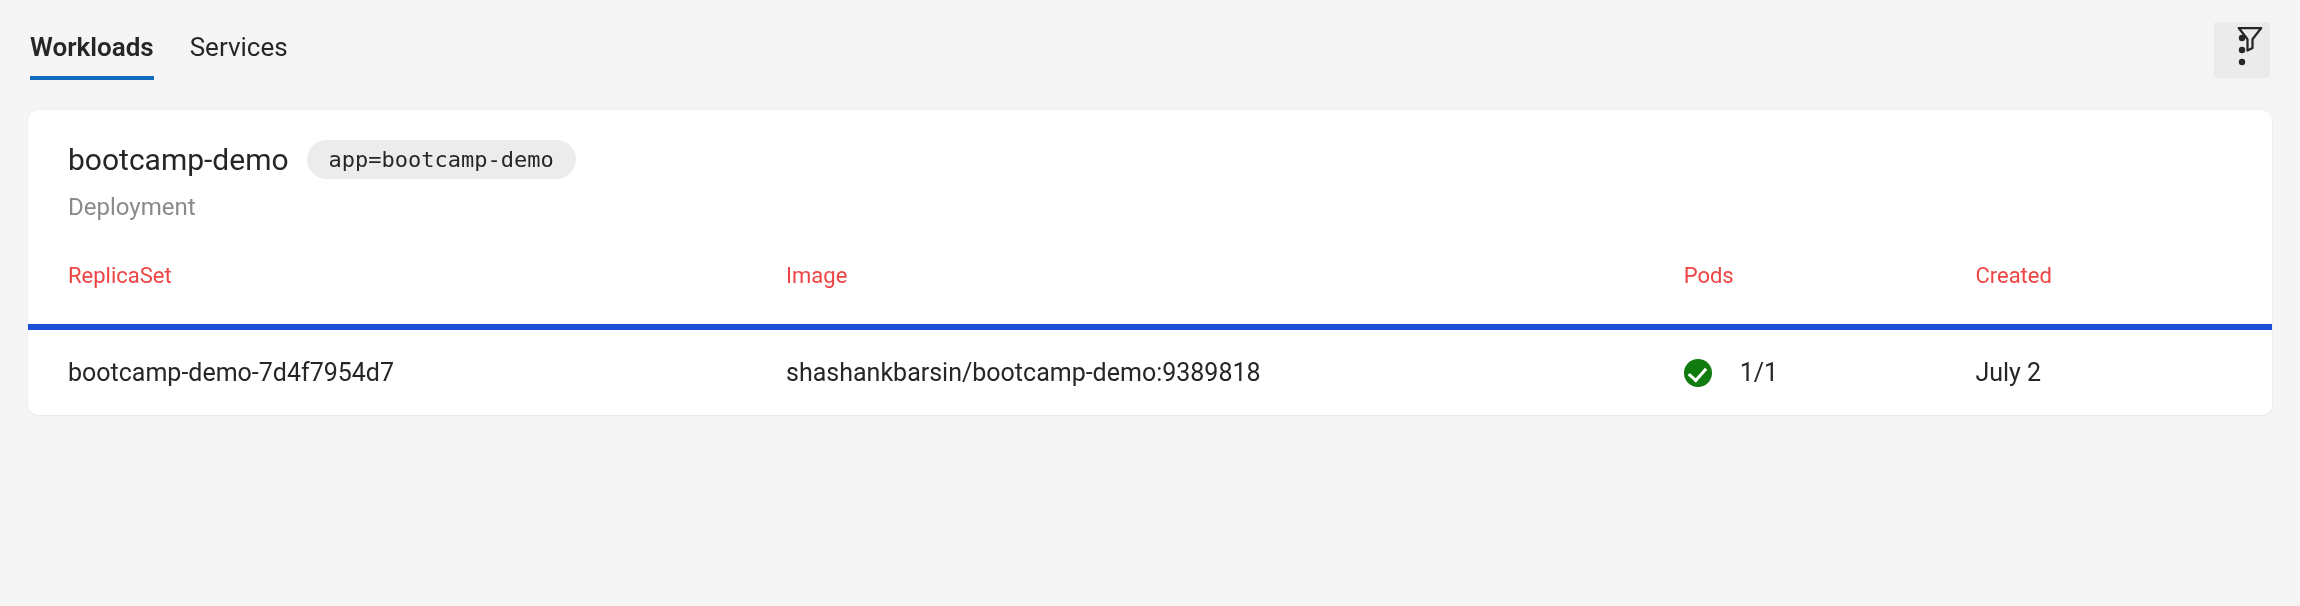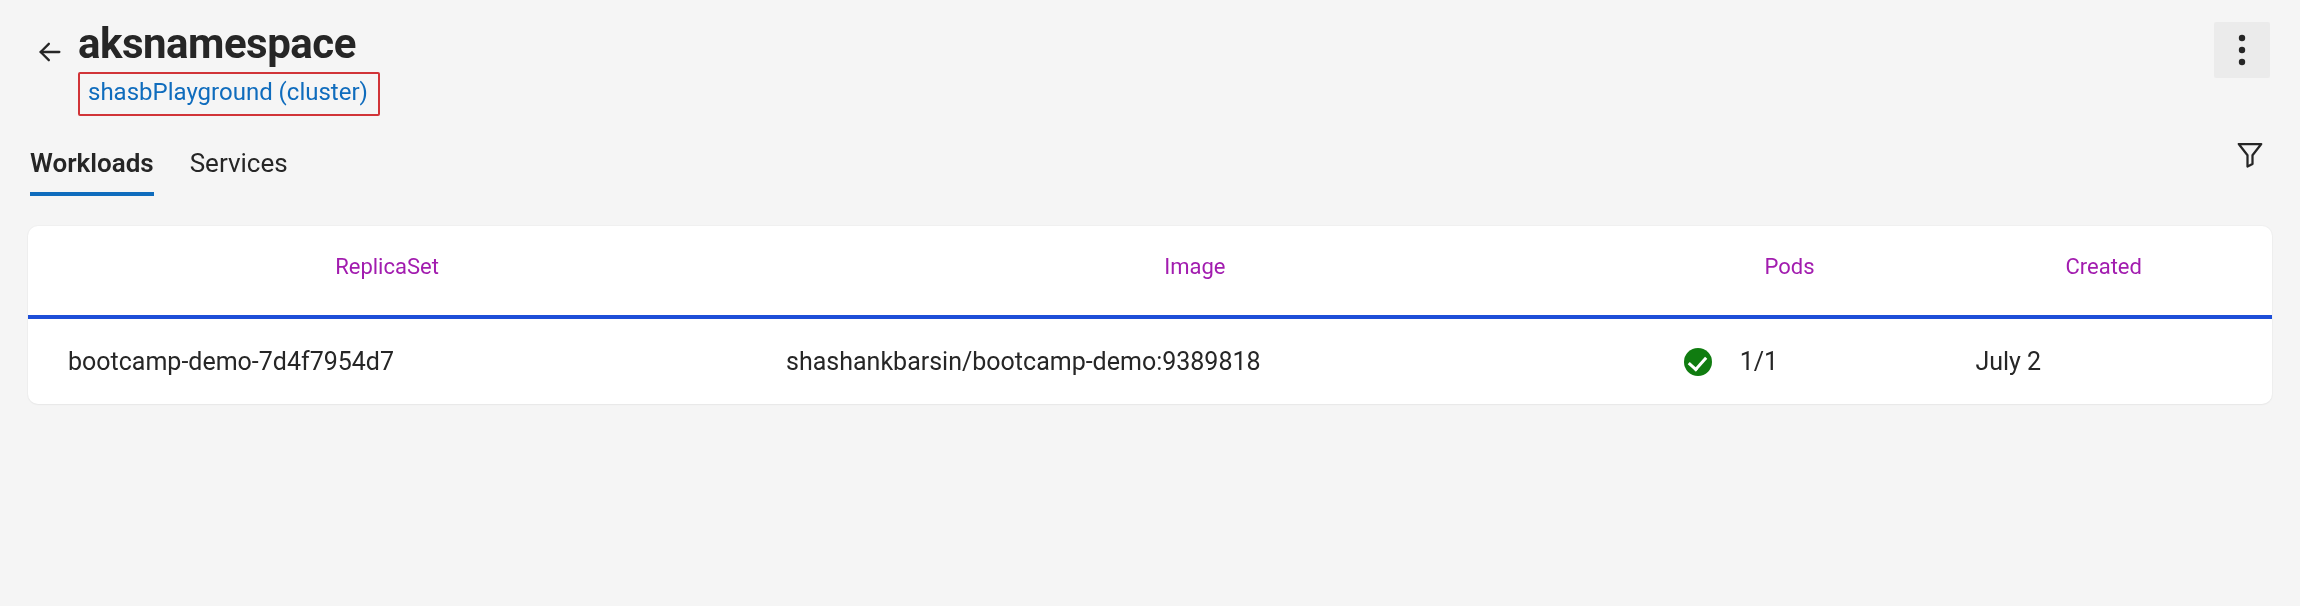--- a/index.html
+++ b/index.html
@@ -98,25 +98,24 @@
     margin-top: 28px;
     border-collapse: collapse;
   }
   .tbl th, .tbl td {
     text-align:left;
     font-weight: 400;
     padding: 0 40px;
   }
   .tbl thead th {
     font-size: 22px;
-    color: #a21caf;
+    color: #ef4444;
     padding-bottom: 36px;
-    text-align: center;
-  }
-  .tbl tbody tr { border-top: 4px solid #1d4ed8; }
+  }
+  .tbl tbody tr { border-top: 6px solid #1d4ed8; }
   .tbl tbody td {
     font-size: 25px;
     color: #262626;
     padding-top: 28px;
     padding-bottom: 28px;
     vertical-align: middle;
   }
   .col-rs { width: 32%; }
   .col-img { width: 40%; }
   .col-pods { width: 13%; }
@@ -135,32 +134,20 @@
     border: solid #fff;
     border-width: 0 3.2px 3.2px 0;
     transform: rotate(42deg);
   }
 </style>
 </head>
 <body>
 
 <div class="root">
 
-  <div class="header-row">
-    <div class="back-btn">
-      <svg width="28" height="28" viewBox="0 0 24 24" fill="none" stroke="#262626" stroke-width="2" stroke-linecap="round" stroke-linejoin="round">
-        <line x1="20" y1="12" x2="4" y2="12"></line>
-          <polyline points="11 19 4 12 11 5"></polyline>
-      </svg>
-    </div>
-    <div class="title-block">
-      <div class="title-text">aksnamespace</div>
-      <span class="cluster-link">shasbPlayground (cluster)</span>
-    </div>
-  </div>
 
   <div class="more-btn">
     <svg width="8" height="32" viewBox="0 0 6 24">
       <circle cx="3" cy="3" r="2.4" fill="#262626"></circle>
       <circle cx="3" cy="12" r="2.4" fill="#262626"></circle>
       <circle cx="3" cy="21" r="2.4" fill="#262626"></circle>
     </svg>
   </div>
 
   <div class="tab-row">
@@ -168,20 +155,27 @@
     <div class="tab">Services</div>
 
     <div class="filter-btn">
       <svg width="30" height="30" viewBox="0 0 24 24" fill="none" stroke="#262626" stroke-width="1.8" stroke-linejoin="round" stroke-linecap="round">
         <polygon points="3 4 21 4 14 13 14 20 10 22 10 13 3 4"></polygon>
       </svg>
     </div>
   </div>
 
   <div class="card">
+    <div class="card-head">
+      <div class="card-title-row">
+        <div class="card-title">bootcamp-demo</div>
+        <span class="tag-chip">app=bootcamp-demo</span>
+      </div>
+      <div class="kind-label">Deployment</div>
+    </div>
 
     <table class="tbl">
       <colgroup>
         <col class="col-rs">
           <col class="col-img">
           <col class="col-pods">
           <col class="col-created">
       </colgroup>
       <thead>
         <tr>

